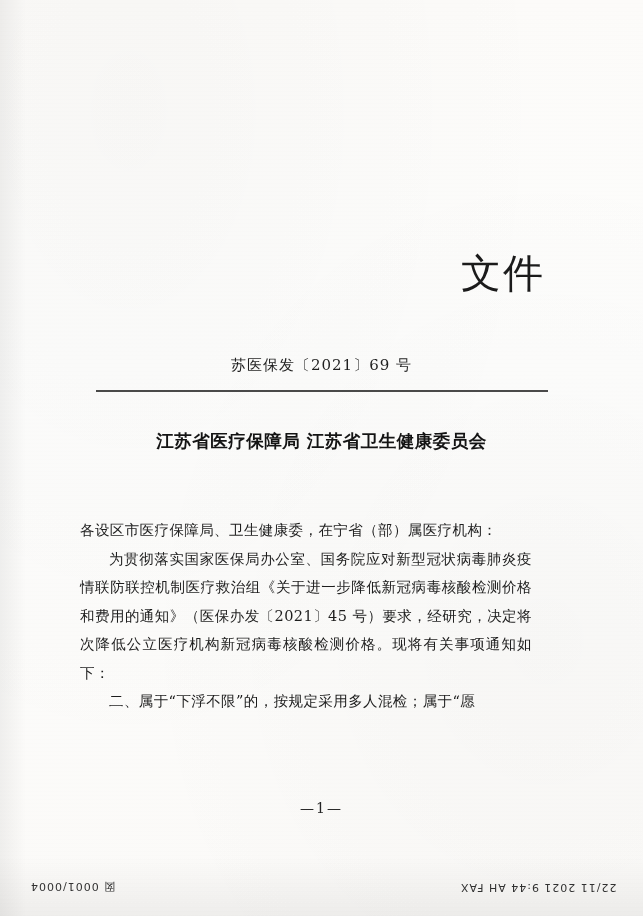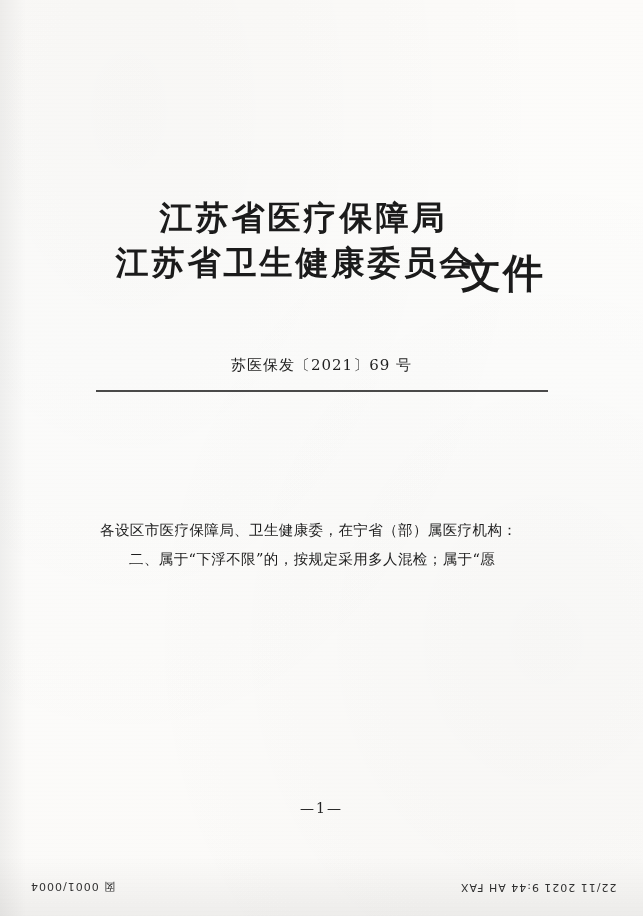--- a/index.html
+++ b/index.html
@@ -66,21 +66,21 @@
   .mast-line2 {
     font-size: 33px;
     line-height: 46px;
     transform: translateX(-26px);
   }
   .mast-wenjian {
     position: absolute;
     right: 98px;
     top: 246px;
     font-size: 40px;
-    font-weight: bold;
+    font-weight: normal;
     letter-spacing: 2px;
     color: #1b1b1b;
     font-family: "DejaVu Serif", "Liberation Serif", serif;
   }
 
   .doc-number {
     position: absolute;
     left: 0;
     top: 356px;
     width: 643px;
@@ -109,21 +109,21 @@
     font-weight: bold;
   }
   .title-line {
     font-size: 17.5px;
     line-height: 27px;
     letter-spacing: 0.5px;
   }
 
   .content {
     position: absolute;
-    left: 100px;
+    left: 80px;
     top: 516px;
     width: 452px;
     color: #1d1d1d;
     font-size: 14.5px;
     line-height: 28.5px;
     letter-spacing: 0.4px;
     text-align: justify;
   }
   .para {
     margin: 0;
@@ -177,35 +177,32 @@
     background: linear-gradient(0deg, rgba(0,0,0,0.05), rgba(0,0,0,0));
     pointer-events: none;
   }
 </style>
 </head>
 <body>
 
 <div class="page">
   <div class="doc-body">
 
-    <div class="masthead">
-      <div class="mast-line mast-line1">江苏省医疗保障局</div>
-      <br>
-      <div class="mast-line mast-line2">江苏省卫生健康委员会</div>
-    </div>
     <div class="mast-wenjian">文件</div>
 
     <div class="doc-number">苏医保发〔2021〕69 号</div>
     <div class="rule"></div>
 
     <div class="title">
+      <div class="title-line">江苏省医疗保障局 江苏省卫生健康委员会</div>
     </div>
 
     <div class="content">
       <p class="para">各设区市医疗保障局、卫生健康委，在宁省（部）属医疗机构：</p>
+      <p class="para indent">为贯彻落实国家医保局办公室、国务院应对新型冠状病毒肺炎疫情联防联控机制医疗救治组《关于进一步降低新冠病毒核酸检测价格和费用的通知》（医保办发〔2021〕45 号）要求，经研究，决定将次降低公立医疗机构新冠病毒核酸检测价格。现将有关事项通知如下：</p>
       <p class="para indent">二、属于“下浮不限”的，按规定采用多人混检；属于“愿</p>
     </div>
 
     <div class="page-num">—1—</div>
 
     <div class="footer-left">囡 0001/0004</div>
     <div class="footer-right">22/11 2021 9:44 АН FAX</div>
 
     <div class="edge-shade-left"></div>
     <div class="edge-shade-bottom"></div>

